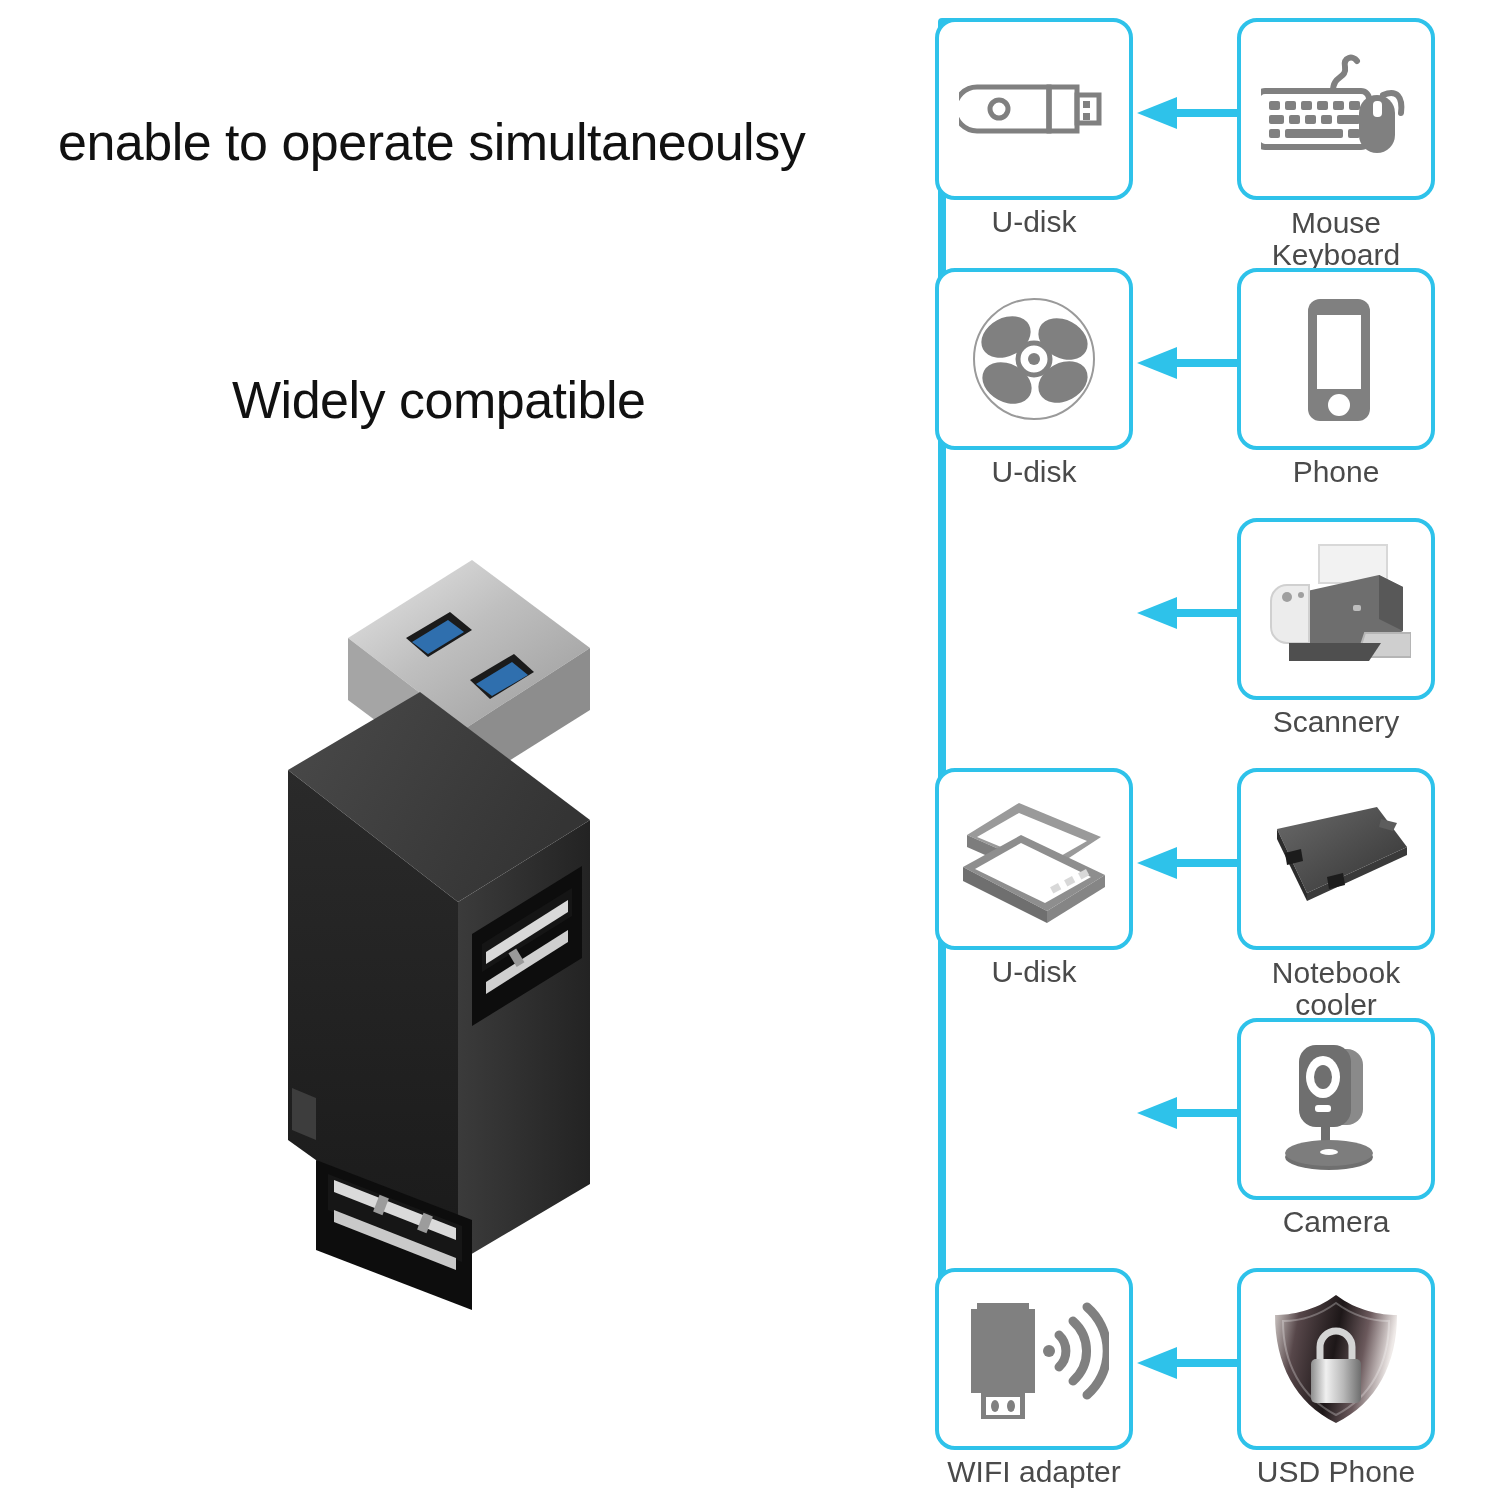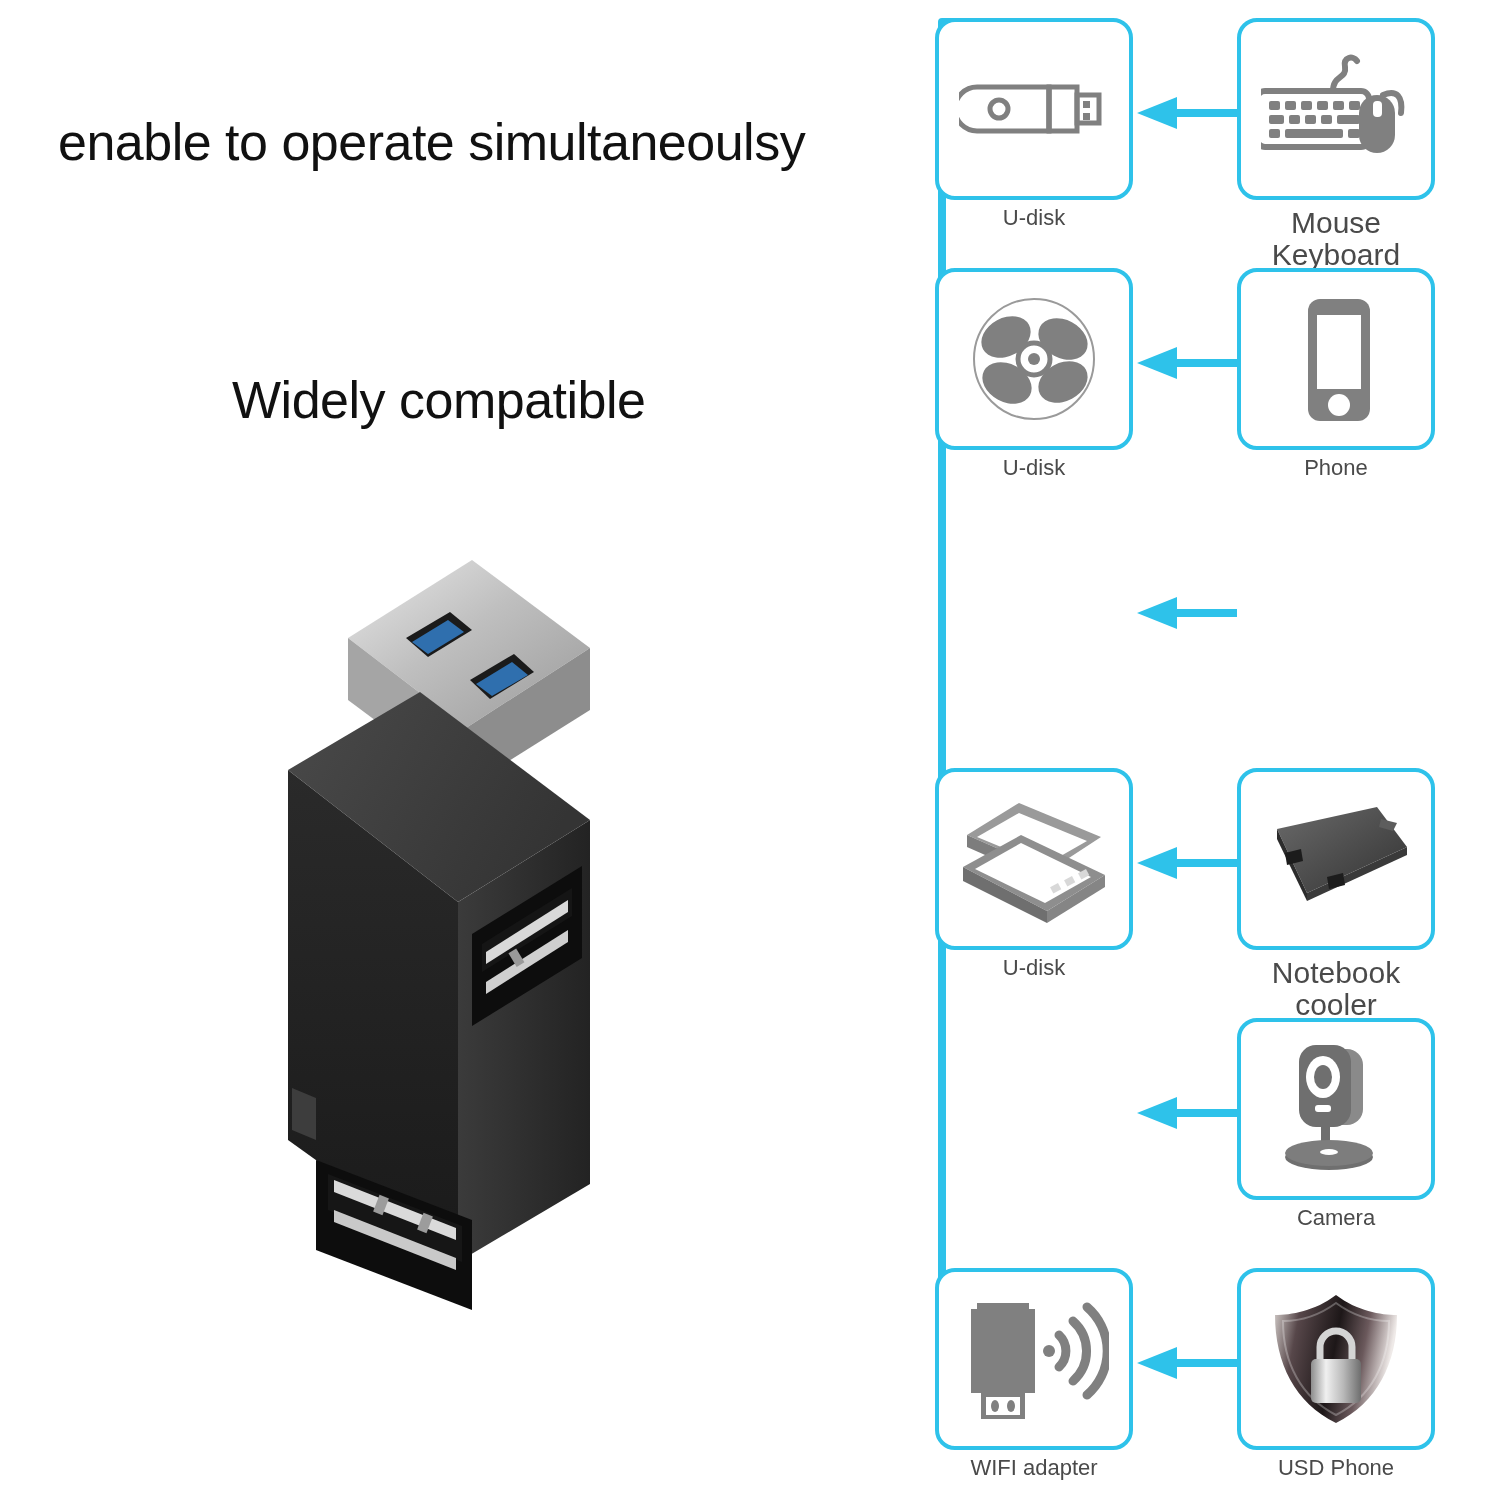--- a/index.html
+++ b/index.html
@@ -41,21 +41,21 @@
     border: 4px solid #2ec2ea;
     border-radius: 20px;
     background: #ffffff;
     display: flex; align-items: center; justify-content: center;
   }
   .label {
     margin-top: 7px;
     width: 198px;
     text-align: center;
     color: #4a4a4a;
-    font-size: 22px;
+    font-size: 30px;
     line-height: 1.02;
     white-space: pre-line;
   }
   .label.two-line { font-size: 30px; line-height: 1.05; }
 
   .icon-wrap { width: 150px; height: 140px; display: block; }
 
   
   .arrow { position: absolute; top: 78px; left: 237px; width: 100px; height: 34px; }
 
@@ -223,20 +223,36 @@
         </div>
         <div class="label">Phone</div>
       </div>
     </div>
 
     <div class="row" style="top:518px">
       <svg class="arrow" viewBox="0 0 100 34">
         <polygon points="0,17 40,1 40,33" fill="#2ec2ea"></polygon>
         <rect x="38" y="13" width="62" height="8" fill="#2ec2ea"></rect>
       </svg>
+      <div class="cell right">
+        <div class="card">
+          <svg class="icon-wrap" viewBox="0 0 150 140">
+            <polygon points="58,6 126,6 126,44 58,44" fill="#f2f2f2" stroke="#d8d8d8" stroke-width="2"></polygon>
+            <polygon points="28,56 118,36 142,48 142,92 120,104 28,104" fill="#6e6e6e"></polygon>
+            <polygon points="118,36 142,48 142,92 118,80" fill="#585858"></polygon>
+            <path d="M10 62 a16 16 0 0 1 16 -16 h22 v58 h-22 a16 16 0 0 1 -16 -16 z" fill="#ececec" stroke="#d0d0d0" stroke-width="2"></path>
+            <circle cx="26" cy="58" r="5" fill="#9f9f9f"></circle>
+            <circle cx="40" cy="56" r="3" fill="#9f9f9f"></circle>
+            <rect x="92" y="66" width="8" height="6" rx="2" fill="#bdbdbd"></rect>
+            <polygon points="104,94 150,94 150,118 96,118" fill="#cfcfcf" stroke="#b5b5b5" stroke-width="2"></polygon>
+            <polygon points="28,104 120,104 108,122 28,122" fill="#4f4f4f"></polygon>
+          </svg>
+        </div>
+        <div class="label">Scannery</div>
+      </div>
     </div>
 
     <div class="row" style="top:768px">
       <div class="cell left">
         <div class="card">
           <svg class="icon-wrap" viewBox="0 0 150 140">
             <polygon points="8,46 60,14 142,48 90,82" fill="#9a9a9a"></polygon>
             <polygon points="18,48 60,24 128,52 86,76" fill="#ffffff"></polygon>
             <polygon points="8,46 8,58 90,94 90,82" fill="#7d7d7d"></polygon>
             <polygon points="4,78 62,46 146,86 88,122" fill="#8e8e8e"></polygon>

